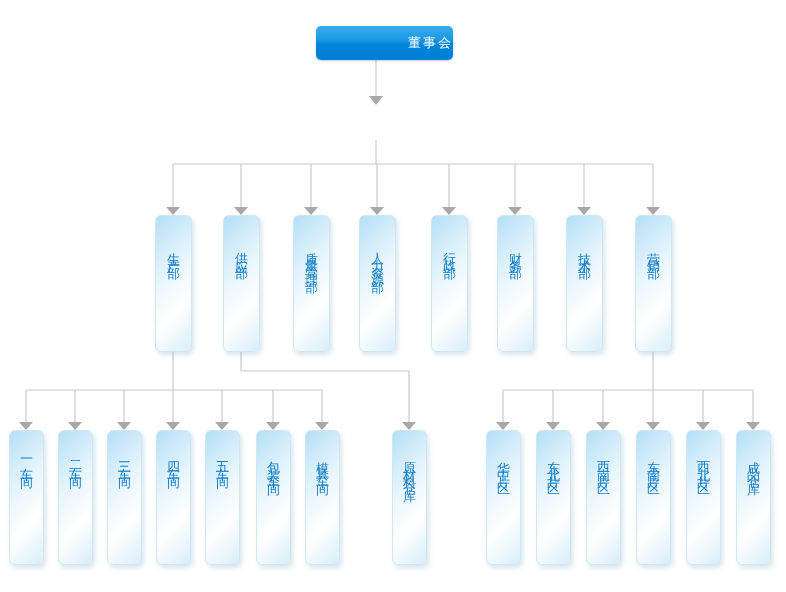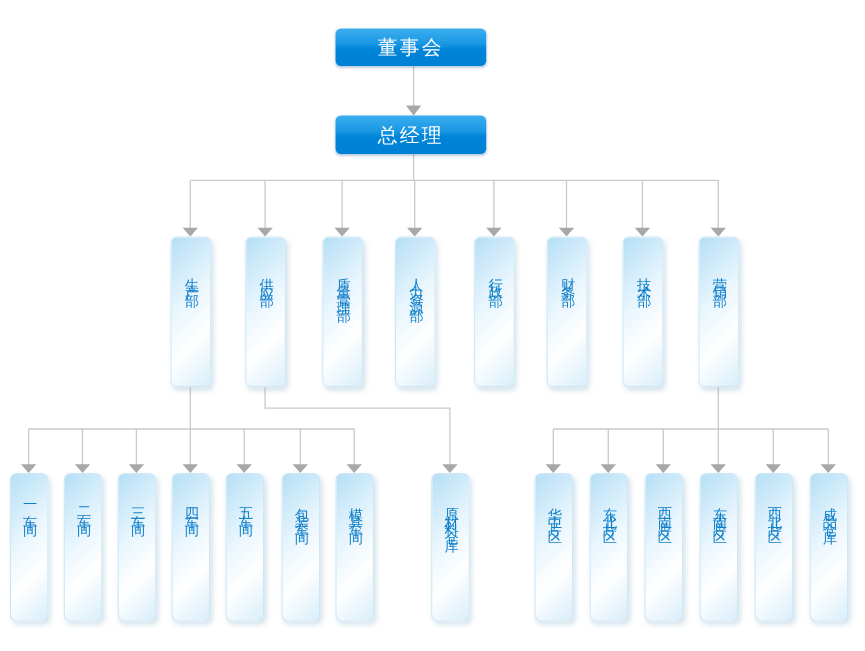--- a/index.html
+++ b/index.html
@@ -20,31 +20,31 @@
     stroke: #c9c9c9;
     stroke-width: 1.2;
     fill: none;
   }
   #connectors polygon {
     fill: #a8a8a8;
     stroke: none;
   }
   .bluebox {
     position: absolute;
-    left: 305px;
+    left: 316px;
     width: 137px;
     height: 34px;
     border-radius: 5px;
     background: linear-gradient(180deg, #3cadee 0%, #1a98e4 40%, #0085d9 55%, #0080d4 100%);
     box-shadow: 0 1px 2px rgba(0,60,120,0.25);
     display: flex;
     align-items: center;
-    justify-content: center;
+    justify-content: flex-end;
     color: #ffffff;
-    font-size: 18px;
+    font-size: 13px;
     letter-spacing: 2px;
   }
   .vnode {
     position: absolute;
     border-radius: 6px;
     background: linear-gradient(135deg, #b5dff6 0%, #e7f5fd 40%, #ffffff 68%, #d9eefa 100%);
     border: 1px solid #cfe7f5;
     box-shadow: 2px 3px 5px rgba(120,160,190,0.28);
     display: flex;
     justify-content: center;
@@ -124,23 +124,20 @@
     <line x1="703" y1="390" x2="703" y2="423"></line>
     <polygon points="696,422 710,422 703,430"></polygon>
     <line x1="753" y1="390" x2="753" y2="423"></line>
     <polygon points="746,422 760,422 753,430"></polygon>
   </svg>
 
   <div class="bluebox" style="top:26px;">
     <span>董事会</span>
   </div>
 
-  <div class="bluebox" style="top:105px; height:35px;">
-    <span>总经理</span>
-  </div>
 
   <div class="vnode node3" style="left:155px;">
     <span class="vlabel">生产部</span>
   </div>
   <div class="vnode node3" style="left:223px;">
     <span class="vlabel">供应部</span>
   </div>
   <div class="vnode node3" style="left:293px;">
     <span class="vlabel">质量管理部</span>
   </div>

